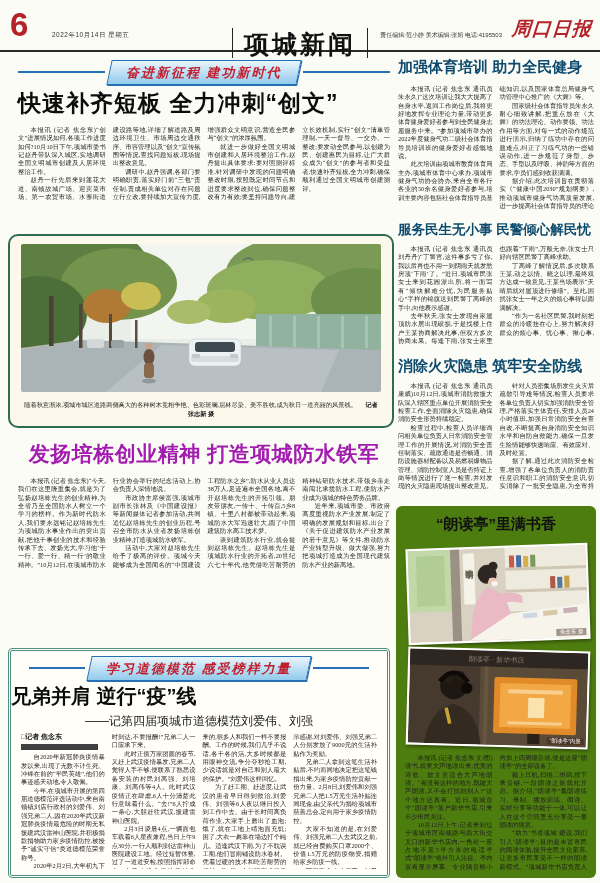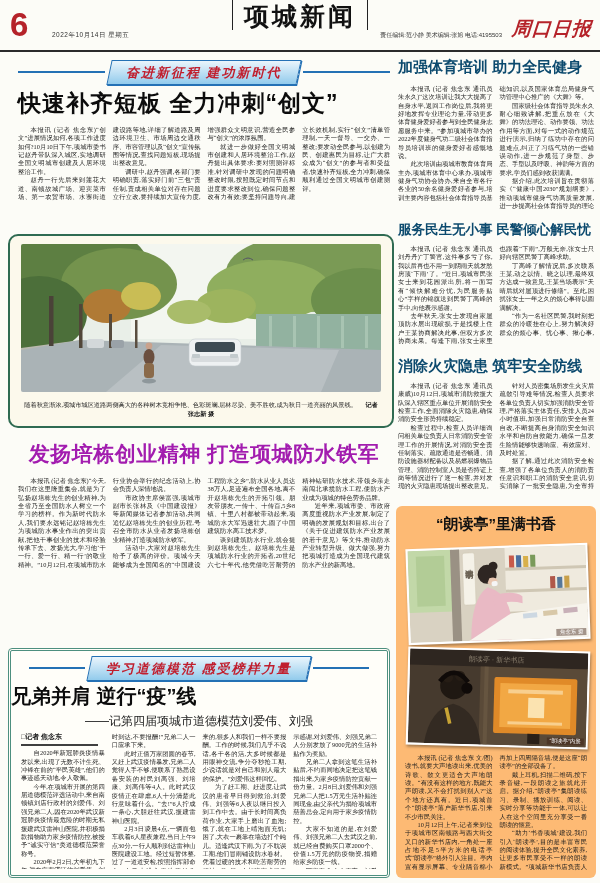--- a/index.html
+++ b/index.html
@@ -2,21 +2,21 @@
 <html><head>
 <meta charset="utf-8">
 <style>
   html,body{margin:0;padding:0;background:#888;}
   .page{position:relative;width:600px;height:883px;margin:0 auto;background:#fcfcf7;
         font-family:"Liberation Sans",sans-serif;overflow:hidden;color:#222;}
   
   .header{position:absolute;left:0;top:0;width:600px;height:50px;border-bottom:2px solid #2b2b2b;background:#fcfcf7;}
   .pageno{position:absolute;left:10px;top:8px;font-size:33px;font-weight:bold;color:#b5232a;line-height:1;}
   .date{position:absolute;left:52px;top:31px;font-size:6.5px;color:#333;letter-spacing:0.5px;}
-  .masthead{position:absolute;left:50%;top:0;transform:translateX(-50%);display:flex;}
+  .masthead{position:absolute;left:50%;top:28px;transform:translateX(-50%);display:flex;}
   .vbar{width:1px;height:30px;background:#222;margin:0 11px;}
   .masthead-title{font-size:25px;font-weight:bold;color:#111;letter-spacing:3px;font-family:"Liberation Serif",serif;}
   .editors{position:absolute;right:98px;top:31px;font-size:6px;color:#333;}
   .brand{position:absolute;right:8px;top:16px;font-size:19px;font-weight:bold;color:#b5232a;
          font-style:italic;transform:skewX(-4deg);letter-spacing:1px;font-family:"Liberation Serif",serif;}
   
   .bodytext{font-family:"Liberation Serif",serif;font-size:6.3px;line-height:1.33;text-align:justify;color:#1d1d1d;overflow:hidden;}
   .bodytext p{margin:0;text-indent:2em;}
   .cols4{column-count:4;column-gap:7px;}
   .cols2{column-count:2;column-gap:7px;}
@@ -42,33 +42,33 @@
               font-weight:800;color:#a21caf;letter-spacing:0.5px;white-space:nowrap;}
   .a2-body{position:absolute;left:18px;top:477px;width:372px;height:164px;}
   
   .feature-box{position:absolute;left:8px;top:648px;width:382px;height:230px;border:3px double #4d8f7f;
               border-radius:4px;background:#fffef9;box-sizing:border-box;}
   .feature-banner{position:absolute;left:18px;right:18px;top:6px;height:22px;display:flex;align-items:center;}
   .feature-headline{position:absolute;left:0;top:32px;width:100%;text-align:left;font-size:20px;
               font-weight:800;color:#0c0c0c;white-space:nowrap;}
   .feature-sub{position:absolute;left:0;top:62px;width:100%;text-align:center;font-size:12px;color:#222;}
   .feature-body{position:absolute;left:10px;right:10px;top:82px;bottom:6px;}
-  .byline{font-size:7px;font-weight:bold;text-indent:0 !important;border-bottom:2px solid #404040;
+  .byline{font-size:7px;font-weight:bold;text-indent:0 !important;border-bottom:6px solid #404040;
               padding-bottom:2px;margin-bottom:3px !important;width:92%;}
   
   .r-head{position:absolute;left:398px;width:196px;text-align:left;font-weight:800;color:#0c4a6e;white-space:nowrap;}
   .rh1{top:58px;font-size:15px;}
   .rh2{top:221px;font-size:13.5px;}
   .rh3{top:357px;font-size:15px;}
   .r-body{position:absolute;left:398px;width:196px;}
   .rb1{top:85px;height:130px;}
   .rb2{top:245px;height:102px;}
   .rb3{top:382px;height:116px;}
   
-  .reading-box{position:absolute;left:396px;top:506px;width:200px;height:372px;background:#fdba74;border-radius:6px;}
+  .reading-box{position:absolute;left:396px;top:506px;width:200px;height:372px;background:#4d7c0f;border-radius:6px;}
   .rbx-head{position:absolute;left:0;top:9px;width:100%;text-align:center;font-size:15px;font-weight:800;color:#111;white-space:nowrap;}
   .snapshot{position:absolute;left:11px;width:178px;background:#fff;padding:2px;box-shadow:1px 2px 3px rgba(0,0,0,0.35);}
   .snap1{top:40px;height:92px;transform:rotate(-2deg);}
   .snap2{top:143px;height:94px;transform:rotate(1.6deg);}
   .snapshot svg{display:block;width:100%;height:100%;}
   .snap-cap{position:absolute;right:4px;bottom:4px;font-size:5.5px;color:#fff;background:rgba(60,30,20,0.45);padding:0 3px;}
   .rbx-body{position:absolute;left:9px;right:9px;top:248px;bottom:7px;}
 </style>
 </head>
 <body>

